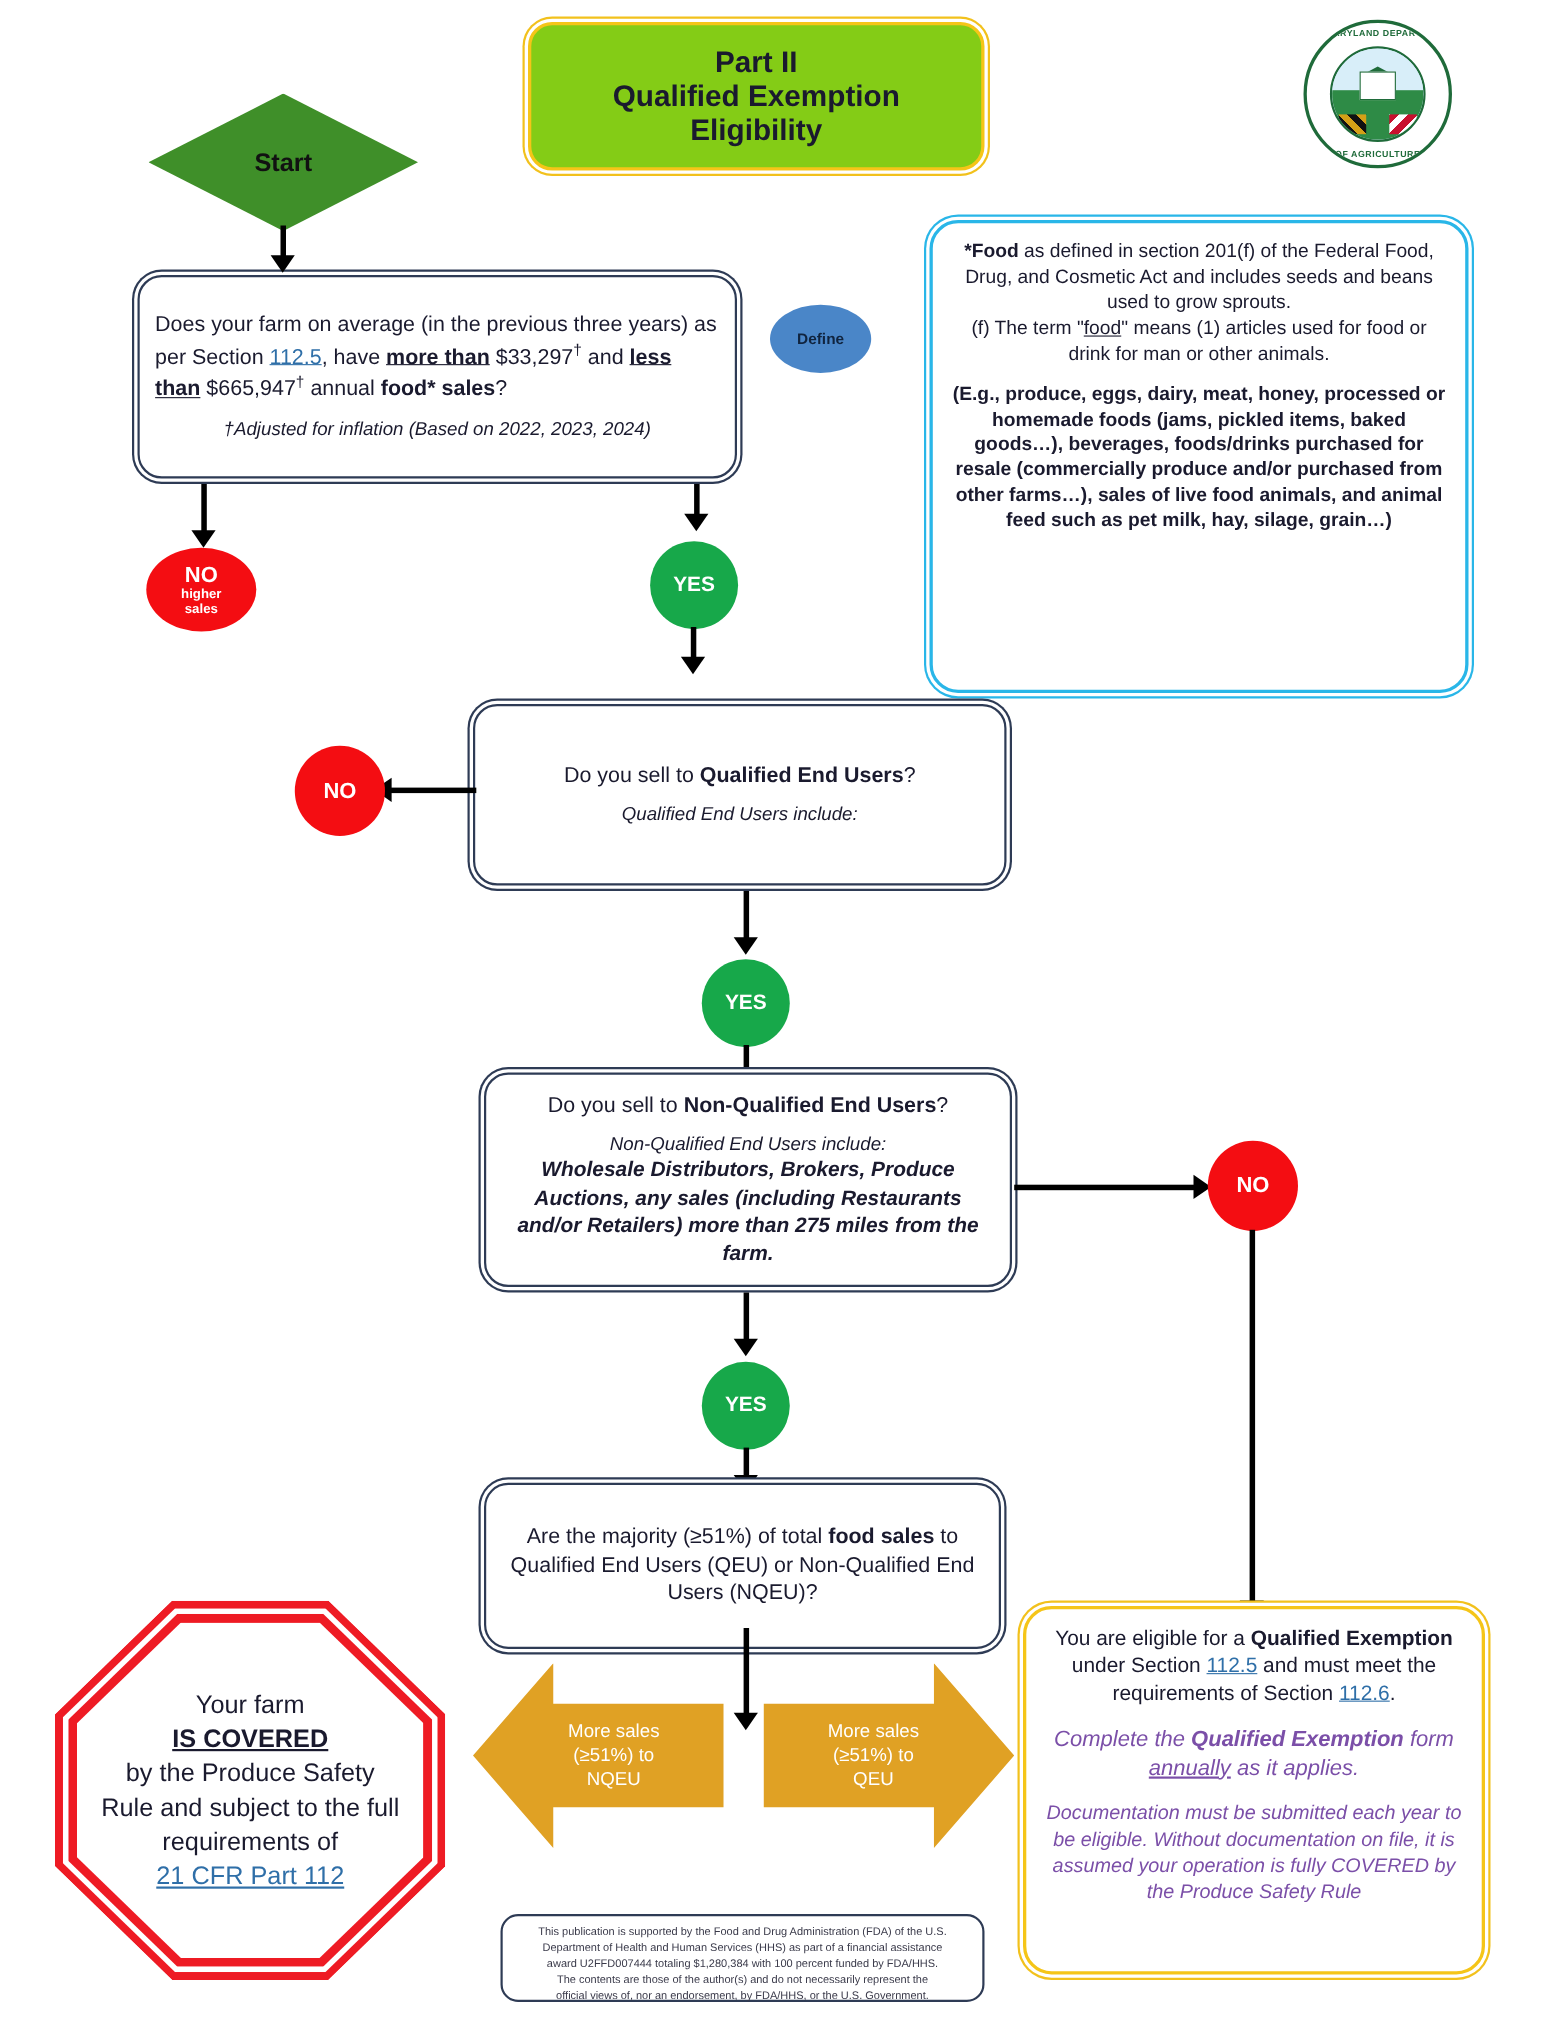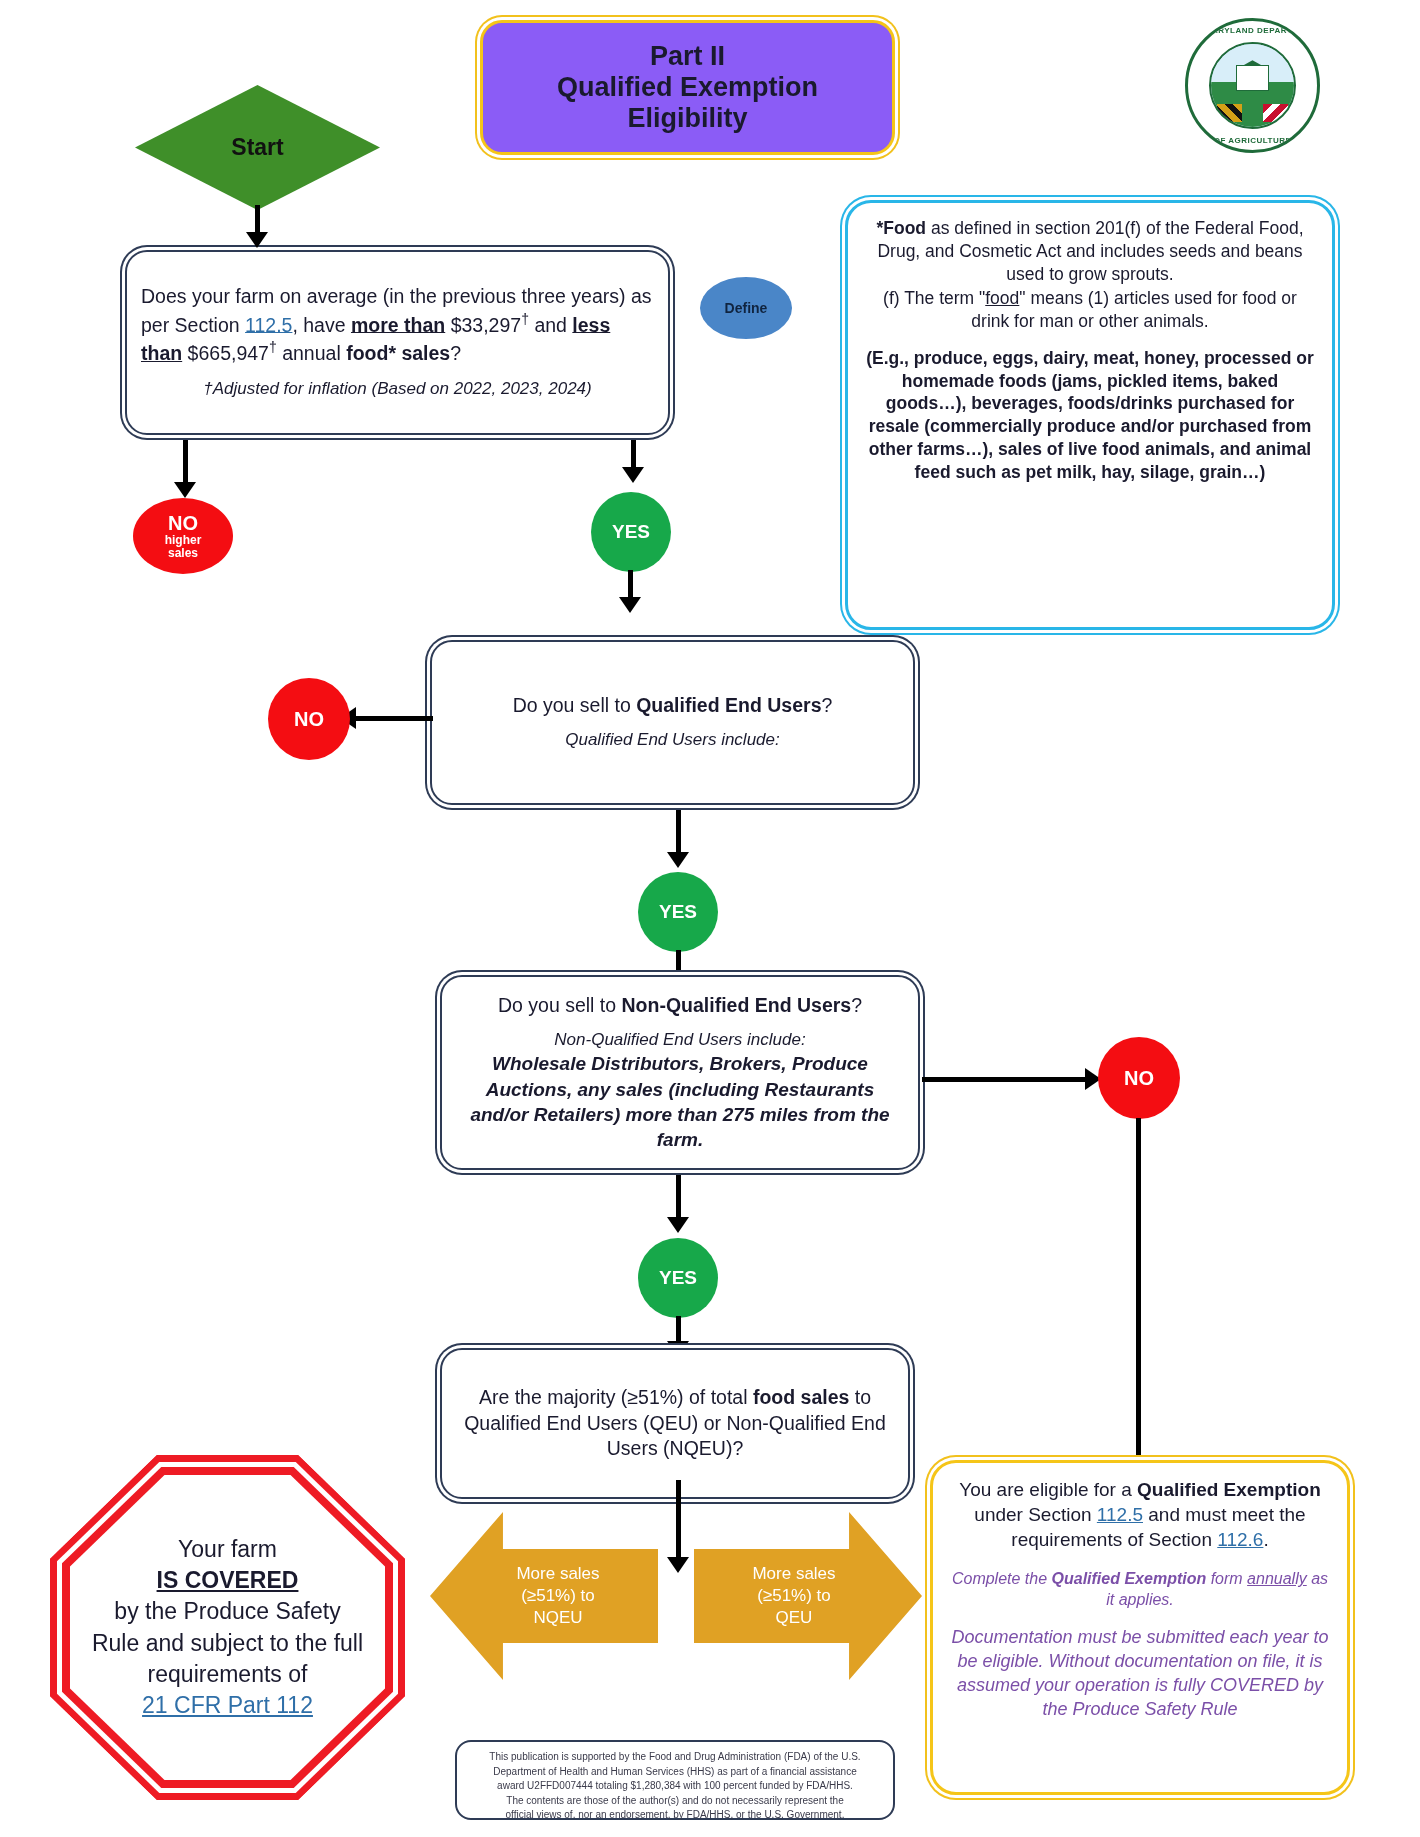--- a/index.html
+++ b/index.html
@@ -29,21 +29,21 @@
     align-items:center;
     text-align:center;
     padding:10px 14px;
     line-height:1.32;
   }
   .navybox p{ margin:0; }
 
   
   .goldbox{
     position:absolute;
-    background:#8b5cf6;
+    background:#84cc16;
     border:3px solid #f5c518;
     border-radius:22px;
     box-shadow:0 0 0 3px #ffffff, 0 0 0 5px #f2c11c;
     display:flex;
     flex-direction:column;
     justify-content:center;
     align-items:center;
     text-align:center;
     padding:12px 16px;
   }
@@ -389,21 +389,21 @@
       <div>More sales</div>
       <div>(≥51%) to</div>
       <div>QEU</div>
     </div>
   </div>
 
   <div class="yellowbox" style="left:930px; top:1460px; width:420px; height:335px; font-size:19px;">
     <p>
       <span>You are eligible for a </span><span class="b">Qualified Exemption</span><span> under Section </span><span class="link">112.5</span><span> and must meet the requirements of Section </span><span class="link">112.6</span><span>.</span>
     </p>
-    <p class="i purple" style="margin-top:16px; font-size:16px;">
+    <p class="i purple" style="margin-top:16px; font-size:20px;">
       <span>Complete the </span><span class="b">Qualified Exemption</span><span> form </span><span class="u">annually</span><span> as it applies.</span>
     </p>
     <p class="i purple" style="margin-top:16px; font-size:18px;">Documentation must be submitted each year to be eligible. Without documentation on file, it is assumed your operation is fully COVERED by the Produce Safety Rule</p>
   </div>
 
   <div class="disclaimer" style="left:455px; top:1740px; width:440px; height:80px;">
     <p>This publication is supported by the Food and Drug Administration (FDA) of the U.S.</p>
     <p>Department of Health and Human Services (HHS) as part of a  financial assistance</p>
     <p>award U2FFD007444 totaling $1,280,384 with 100 percent funded by FDA/HHS.</p>
     <p>The contents are those of the author(s) and do not necessarily represent the</p>

